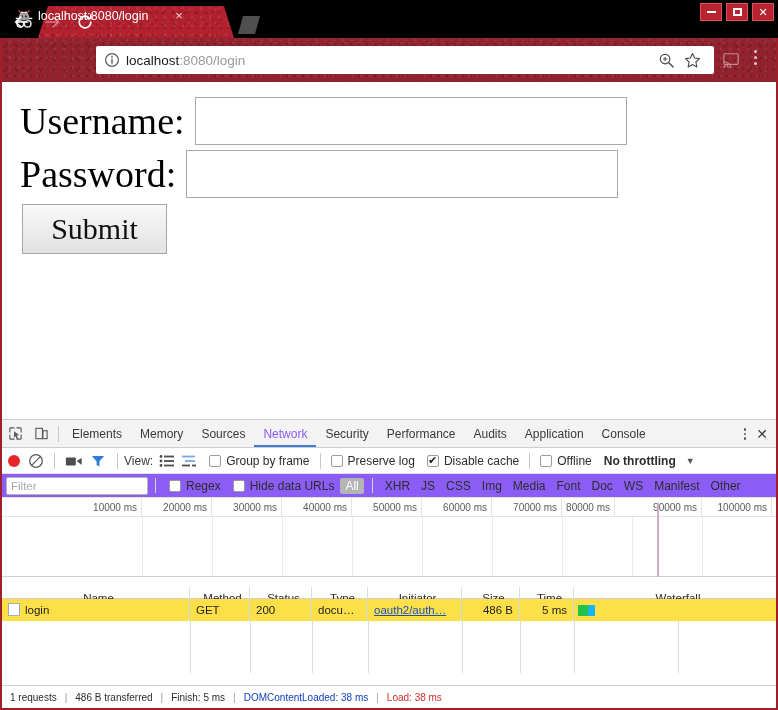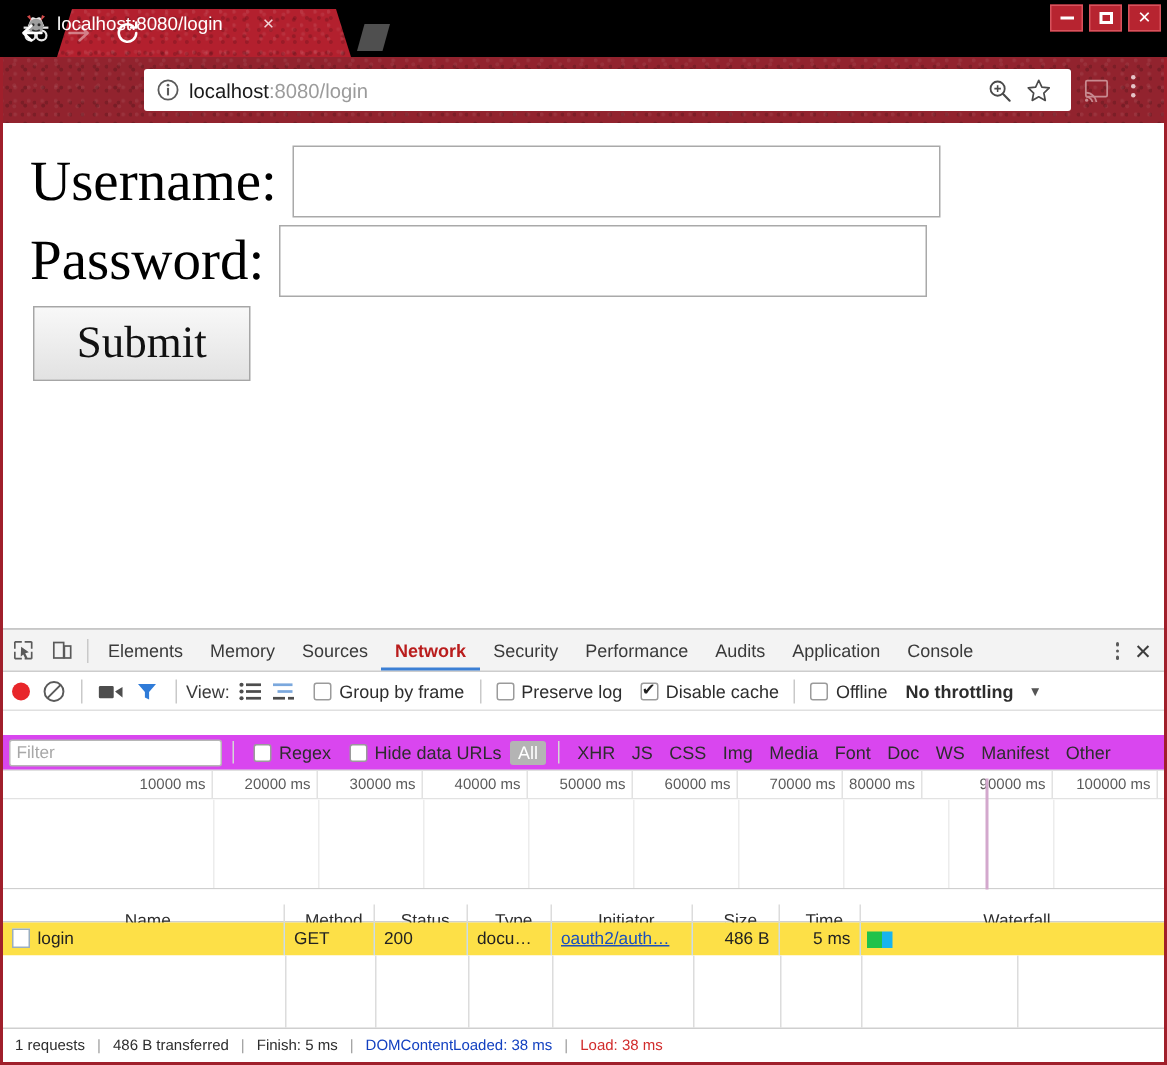--- a/index.html
+++ b/index.html
@@ -133,21 +133,21 @@
   .dt-tabs {
     position: relative; height: 28px; border-bottom: 1px solid #cdcdcd;
     display: flex; align-items: center; background: #f3f3f3;
   }
   .dt-icon-btn { width: 26px; height: 26px; display: flex; align-items: center; justify-content: center; color: #5a5a5a; }
   .dt-sep { width: 1px; height: 16px; background: #c9c9c9; margin: 0 4px; }
   .dt-tab {
     padding: 0 9px; height: 27px; line-height: 28px; font-size: 12px;
     color: #3a3a3a; white-space: nowrap;
   }
-  .dt-tab.active { color: #b91c1c; border-bottom: 2px solid #3b7fd4; font-weight: bold; }
+  .dt-tab.active { color: #8b5cf6; border-bottom: 2px solid #3b7fd4; }
   .dt-tabs-right { position: absolute; right: 4px; top: 0; height: 28px; display: flex; align-items: center; }
   .dots3 { width: 14px; height: 16px; display: flex; flex-direction: column; align-items: center; justify-content: center; }
   .dots3 i { width: 2.5px; height: 2.5px; background: #5a5a5a; border-radius: 50%; margin: 1px 0; }
   .dt-close { width: 20px; text-align: center; font-size: 14px; color: #3d3d3d; }
 
   .net-toolbar {
     position: relative; height: 26px; display: flex; align-items: center;
     padding-left: 6px; border-bottom: 1px solid #e0e0e0; background: #fff;
   }
   .rec-dot { width: 12px; height: 12px; border-radius: 50%; background: #e8262a; margin-right: 8px; }
@@ -163,21 +163,21 @@
   }
   .cbbox.checked::after {
     content: "✔"; position: absolute; left: 0px; top: -3px;
     font-size: 11px; color: #222; line-height: 14px;
   }
   .throttle { margin-left: 6px; color: #2d2d2d; font-weight: bold; }
   .tri-down { margin-left: 10px; color: #555; font-size: 9px; }
 
   .filter-bar {
     position: relative; height: 24px; display: flex; align-items: center;
-    padding-left: 4px; border-bottom: 1px solid #e0e0e0; background: #d946ef; margin-top: 16px;
+    padding-left: 4px; border-bottom: 1px solid #e0e0e0; background: #8b5cf6;
   }
   .filter-input {
     width: 142px; height: 18px; border: 1px solid #b6b6b6; border-radius: 2px;
     font-size: 11.5px; padding: 0 4px; color: #333; outline: none;
     font-family: "Liberation Sans", sans-serif;
   }
   .filter-input::placeholder { color: #a8a8a8; }
   .vline { width: 1px; height: 15px; background: #d5d5d5; margin: 0 7px; }
   .type-f { padding: 1px 5px; margin-right: 1px; color: #2d2d2d; border-radius: 2px; white-space: nowrap; }
   .type-f.active { background: #b4b4b4; color: #fff; }

